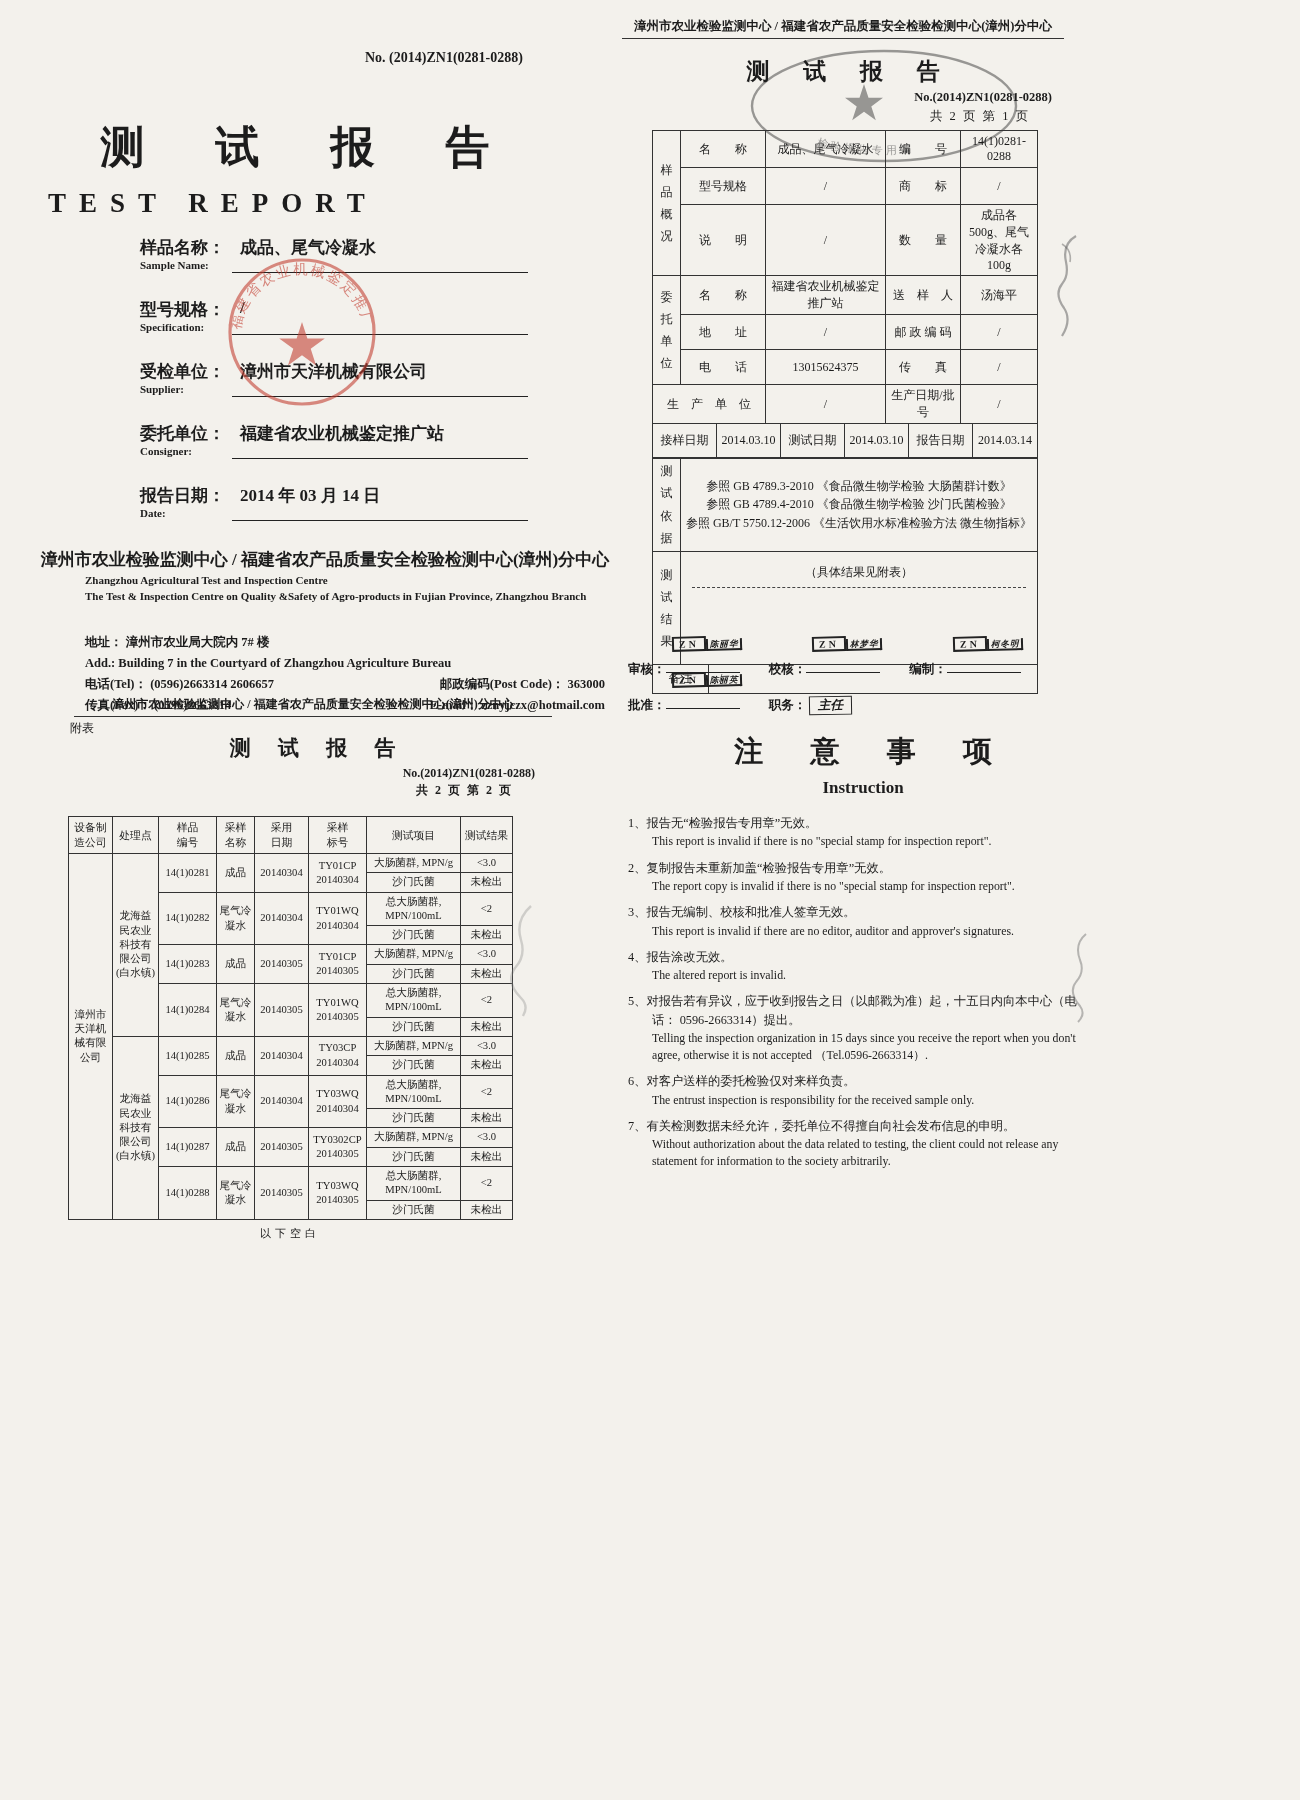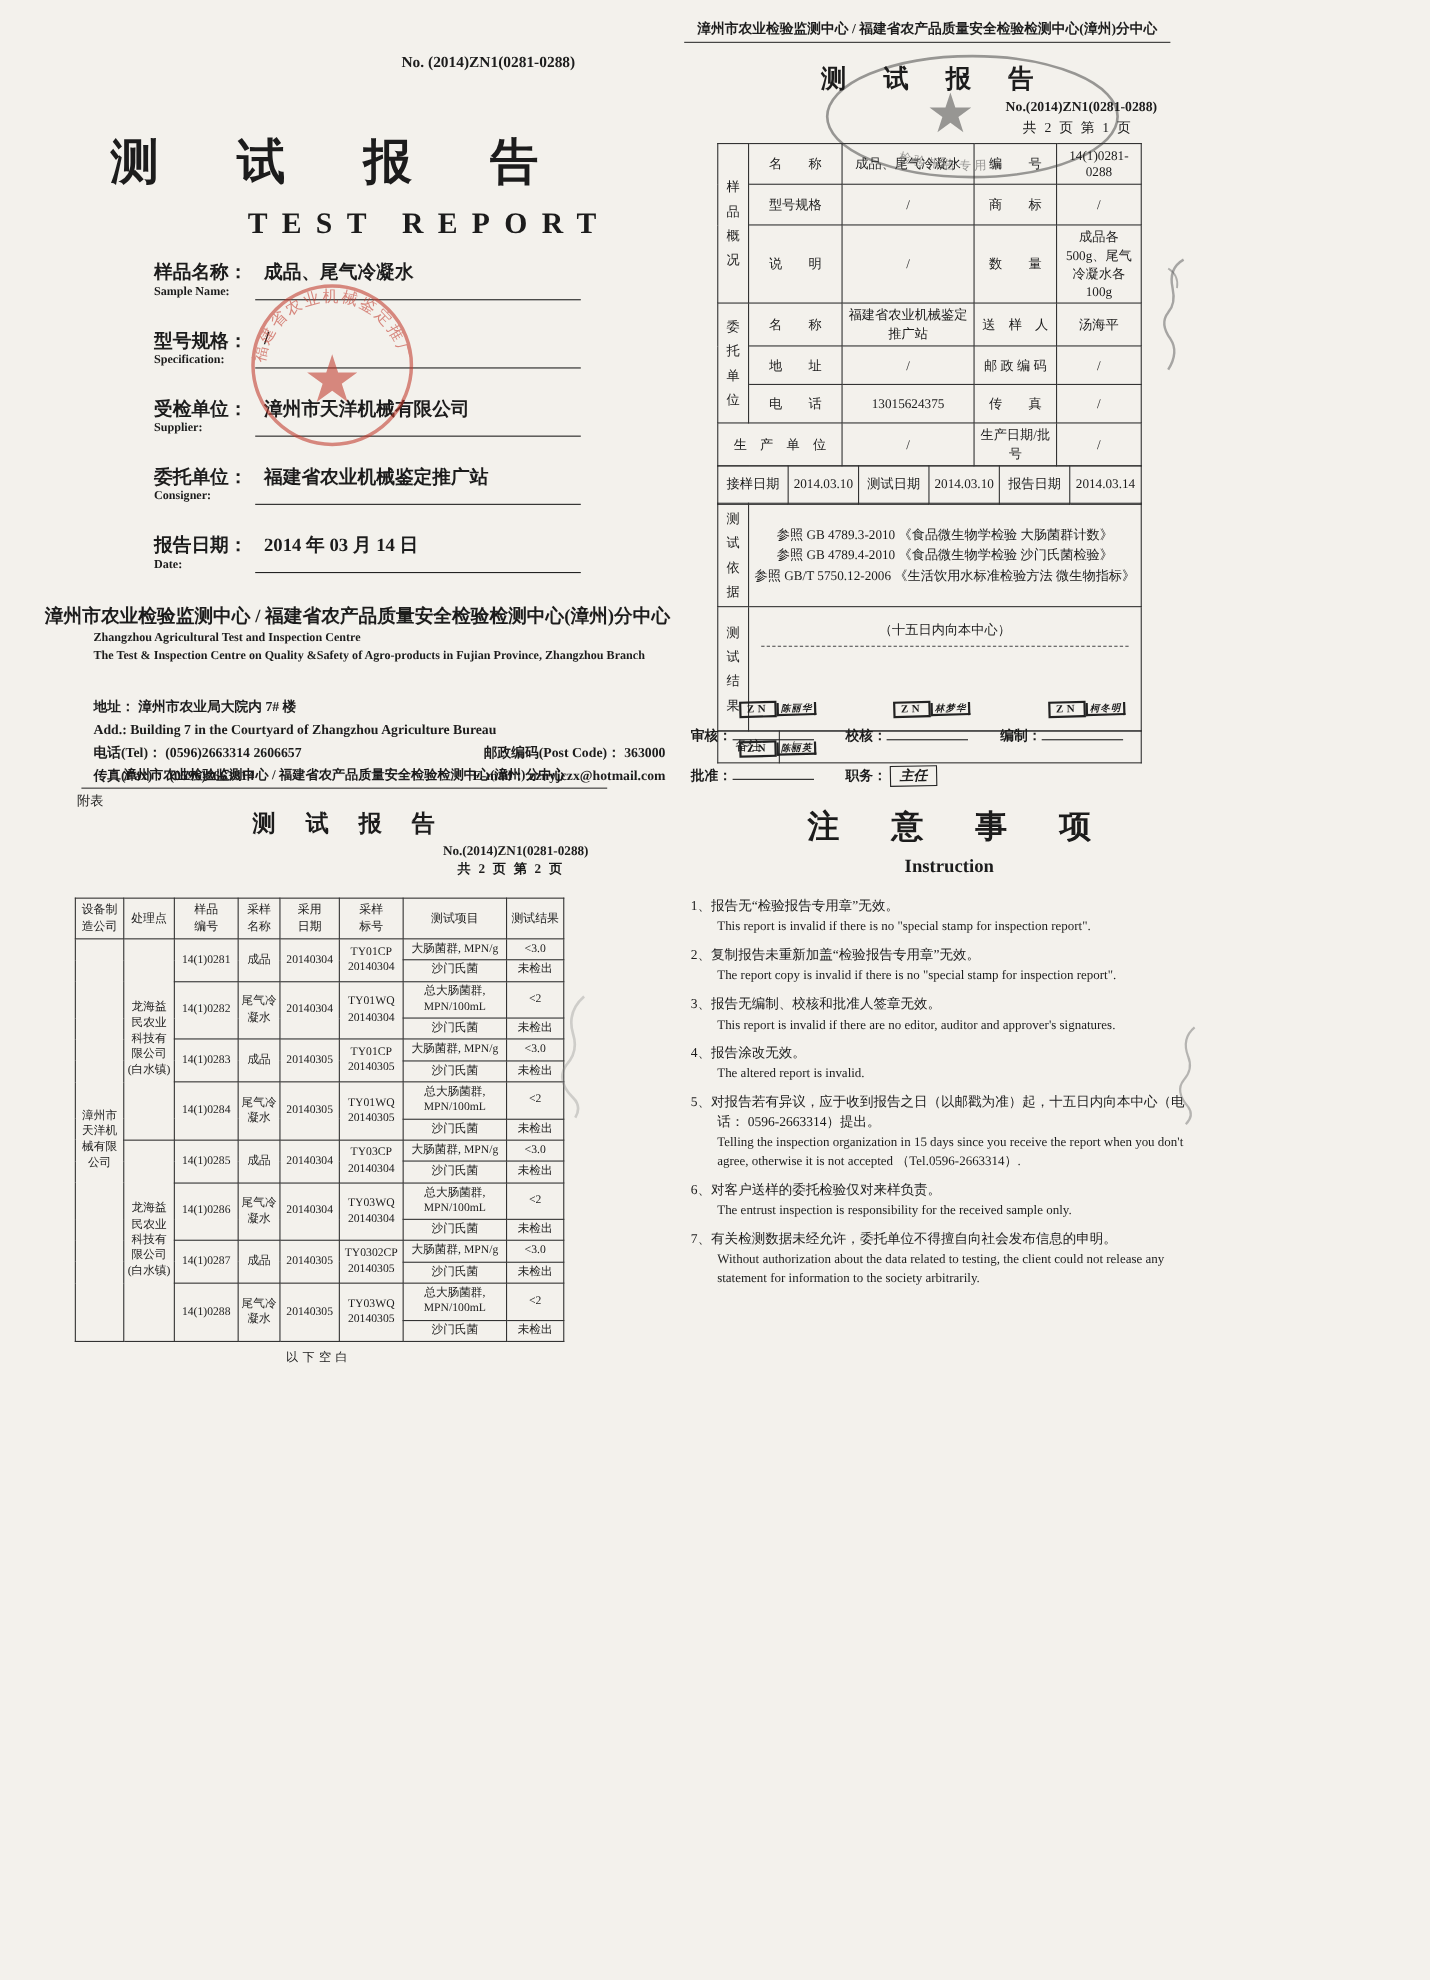--- a/index.html
+++ b/index.html
@@ -9,21 +9,21 @@
     font-family:"Liberation Serif","DejaVu Serif",serif;
     color:#1c1c1c;overflow:hidden;
   }
   .canvas{position:absolute;inset:0;}
   .page{position:absolute;}
   
   .page-tl{left:35px;top:40px;width:580px;height:700px;}
   .tl-no{position:absolute;left:330px;top:10px;font-weight:bold;font-size:14px;}
   .tl-title{position:absolute;left:0;top:78px;width:520px;text-align:center;
     font-size:44px;font-weight:bold;letter-spacing:30px;text-indent:30px;}
-  .tl-title-en{position:absolute;left:0;top:148px;width:520px;text-align:right;
+  .tl-title-en{position:absolute;left:0;top:148px;width:520px;text-align:left;
     font-size:27px;font-weight:bold;letter-spacing:13px;text-indent:13px;}
   .tl-fields{position:absolute;left:105px;top:196px;width:388px;}
   .field{position:relative;height:62px;}
   .flabel{position:absolute;left:0;top:0;font-size:17px;font-weight:bold;}
   .fvalue{position:absolute;left:100px;top:0;font-size:17px;font-weight:bold;white-space:nowrap;}
   .flabel-en{position:absolute;left:0;top:23px;font-size:11px;font-weight:bold;}
   .fline{position:absolute;left:92px;right:0;top:36px;border-bottom:1.6px solid #222;}
   .tl-centre{position:absolute;left:0;top:508px;width:580px;text-align:center;
     font-size:17px;font-weight:bold;white-space:nowrap;}
   .tl-centre-en1{position:absolute;left:50px;top:534px;font-size:11px;font-weight:bold;}
@@ -261,21 +261,21 @@
           <td class="vlab" style="height:66px">测试依据</td>
           <td class="basis-cell">
             <div>参照 GB 4789.3-2010 《食品微生物学检验 大肠菌群计数》</div>
             <div>参照 GB 4789.4-2010 《食品微生物学检验 沙门氏菌检验》</div>
             <div>参照 GB/T 5750.12-2006 《生活饮用水标准检验方法 微生物指标》</div>
           </td>
         </tr>
         <tr>
           <td class="vlab" style="height:108px">测试结果</td>
           <td style="vertical-align:top">
-            <div class="res-note">（十五日内向本中心）</div>
+            <div class="res-note">（具体结果见附表）</div>
             <div class="res-dash"></div>
           </td>
         </tr>
       </tbody>
         </table>
 
       <table class="rep">
         <colgroup>
             <col style="width:56px">
             <col style="width:329px">

